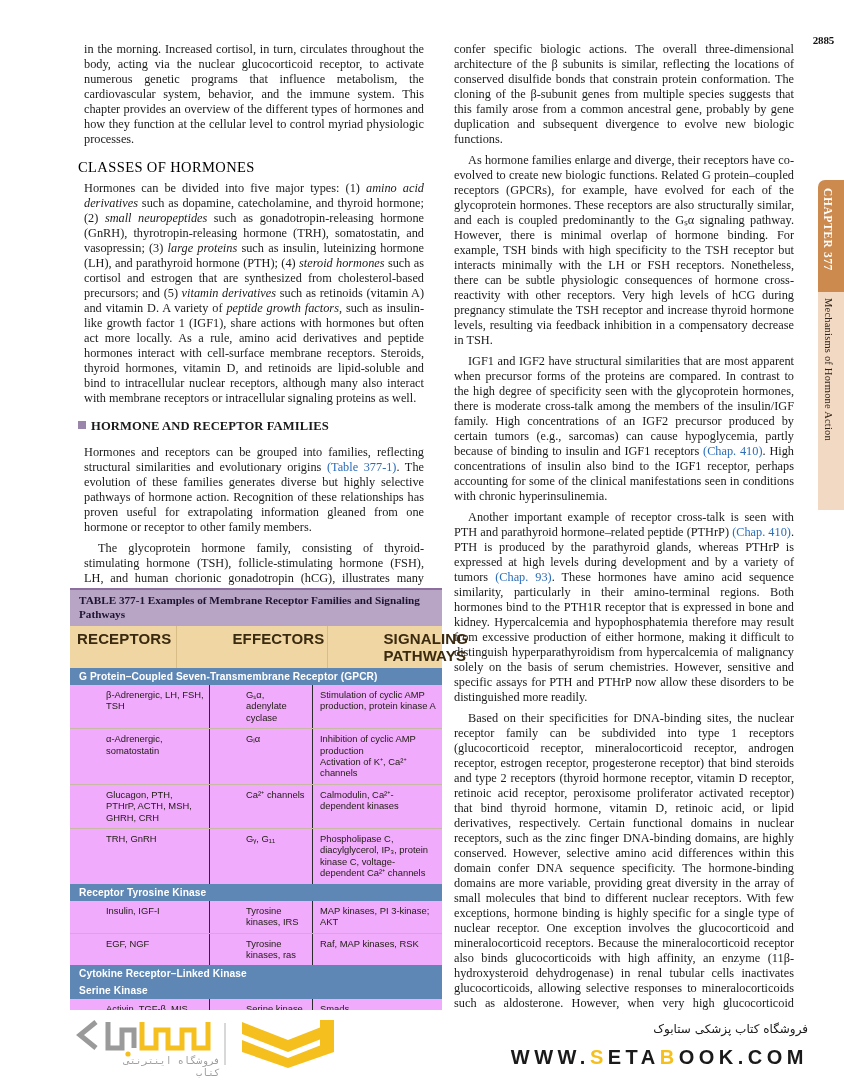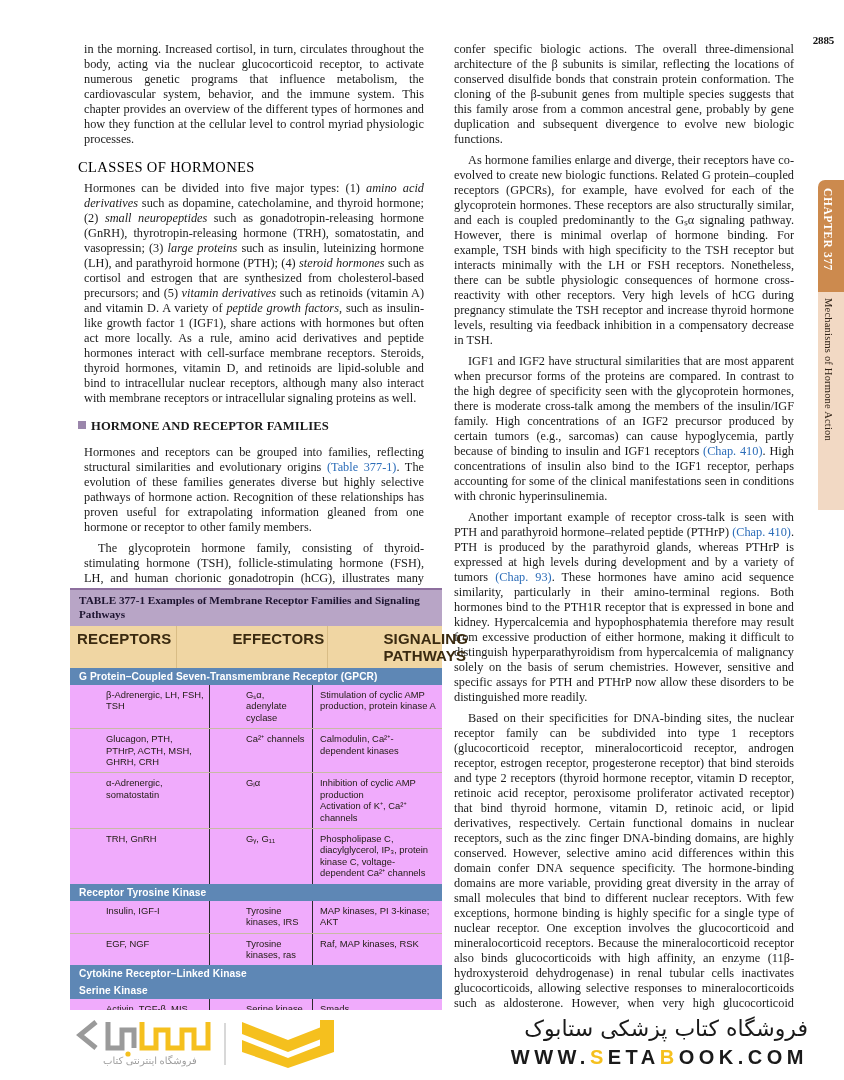--- a/index.html
+++ b/index.html
@@ -208,40 +208,40 @@
   .logo-wrap {
     position: absolute;
     left: 70px; top: 8px;
     display: flex;
     align-items: center;
   }
   .logo-mark { position: relative; width: 150px; height: 52px; }
   .logo-sub {
     position: absolute;
     left: 33px; top: 37px;
-    font-family: Liberation Serif, serif;
+    font-family: Liberation Mono, monospace;
     font-size: 10px;
     color: #9e9e9e;
     direction: rtl;
   }
   .logo-divider {
     width: 2px; height: 42px;
     background: #d8d8d8;
     margin: 0 10px 0 4px;
   }
   .chev-mark { width: 104px; height: 52px; }
 
   .banner-right {
     position: absolute;
     right: 36px; top: 8px;
     text-align: right;
   }
   .banner-fa {
     font-family: "DejaVu Sans", sans-serif;
-    font-size: 22px;
+    font-size: 12px;
     color: #1a1a1a;
     direction: rtl;
     line-height: 22px;
   }
   .banner-url {
     font-family: "Liberation Sans", sans-serif;
     font-size: 20px;
     font-weight: bold;
     letter-spacing: 4.5px;
     color: #1a1a1a;
@@ -304,28 +304,28 @@
     </div>
 
     <div id="tbl-body">
         <div class="tbl-group">G Protein–Coupled Seven-Transmembrane Receptor (GPCR)</div>
         <div class="tbl-row first">
           <div class="c1">β-Adrenergic, LH, FSH, TSH</div>
           <div class="c2">Gₛα, adenylate cyclase</div>
           <div class="c3">Stimulation of cyclic AMP production, protein kinase A</div>
         </div>
         <div class="tbl-row">
+          <div class="c1">α-Adrenergic, somatostatin</div>
+          <div class="c2">Gᵢα</div>
+          <div class="c3">Inhibition of cyclic AMP production<br>Activation of K⁺, Ca²⁺ channels</div>
+        </div>
+        <div class="tbl-row">
           <div class="c1">Glucagon, PTH, PTHrP, ACTH, MSH, GHRH, CRH</div>
           <div class="c2">Ca²⁺ channels</div>
           <div class="c3">Calmodulin, Ca²⁺-dependent kinases</div>
-        </div>
-        <div class="tbl-row">
-          <div class="c1">α-Adrenergic, somatostatin</div>
-          <div class="c2">Gᵢα</div>
-          <div class="c3">Inhibition of cyclic AMP production<br>Activation of K⁺, Ca²⁺ channels</div>
         </div>
         <div class="tbl-row">
           <div class="c1">TRH, GnRH</div>
           <div class="c2">Gᵧ, G₁₁</div>
           <div class="c3">Phospholipase C, diacylglycerol, IP₃, protein kinase C, voltage-dependent Ca²⁺ channels</div>
         </div>
         <div class="tbl-group">Receptor Tyrosine Kinase</div>
         <div class="tbl-row first">
           <div class="c1">Insulin, IGF-I</div>
           <div class="c2">Tyrosine kinases, IRS</div>

